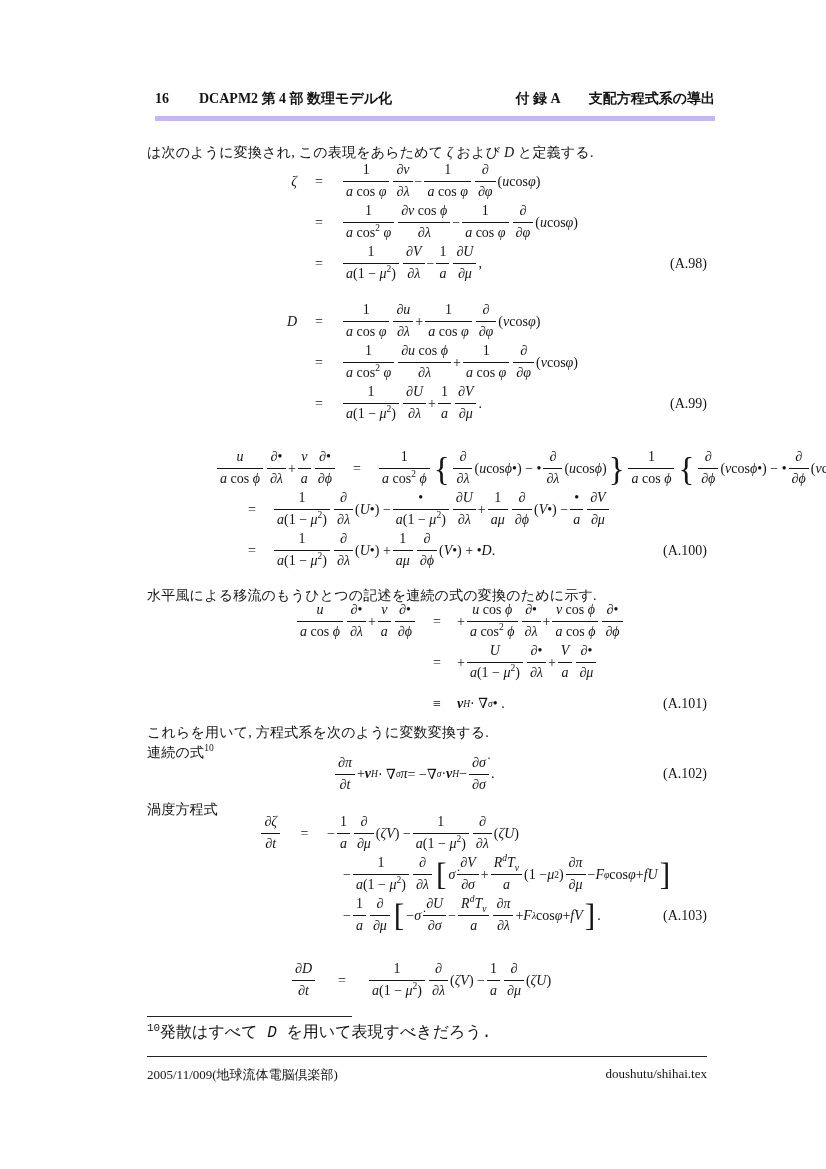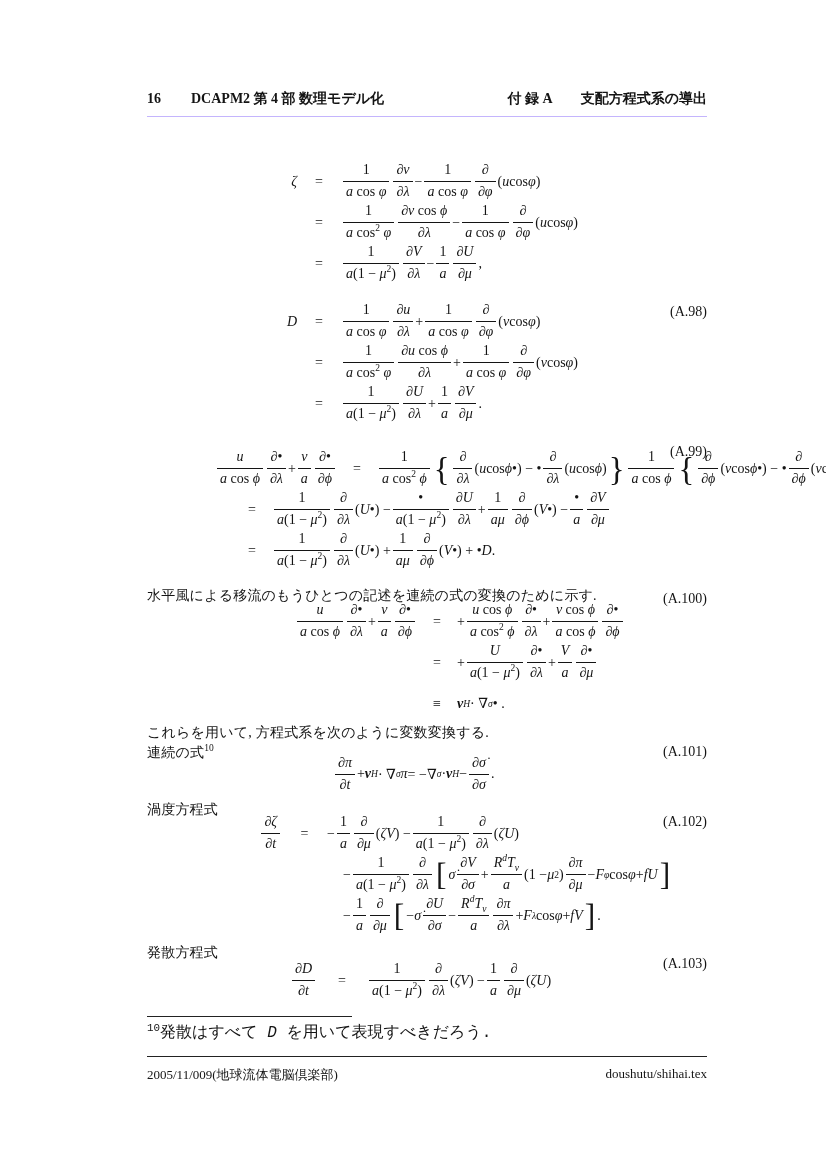--- a/index.html
+++ b/index.html
@@ -7,36 +7,36 @@
   .page {
     position:relative; width:826px; height:1169px; background:#fff;
     font-family:"Liberation Serif","DejaVu Serif",serif; color:#141414;
     overflow:hidden;
   }
   .abs { position:absolute; left:147px; width:560px; }
 
   
   .header { top:90px; display:flex; justify-content:space-between;
             font-weight:bold; font-size:14px; padding-bottom:8px;
-            border-bottom:1px solid #c4b5fd; }
+            border-bottom:5px solid #c4b5fd;margin-left:8px; }
   .header .grp { display:flex; align-items:baseline; }
   .header .gap-l { margin-left:30px; }
   .header .gap-r { margin-left:28px; }
 
   
   .para { font-size:14px; line-height:1.45; letter-spacing:0.2px; }
 
   
   .eq { font-size:14px; }
   .eq-row { display:flex; align-items:center; position:relative;
             white-space:nowrap; min-height:41px; }
   .eq-lhs { display:inline-flex; justify-content:flex-end; align-items:center; flex:none; }
   .eq-rel { display:inline-block; text-align:center; flex:none; }
   .eq-rhs { display:inline-flex; align-items:center; flex:none; }
-  .eq-tag { position:absolute; right:0; top:50%; transform:translateY(-50%); font-size:14px;margin-top:48px; }
+  .eq-tag { position:absolute; right:0; top:50%; transform:translateY(-50%); font-size:14px; }
 
   .eq-a98 .eq-lhs,  .eq-a99 .eq-lhs  { width:150px; }
   .eq-a98 .eq-rel,  .eq-a99 .eq-rel  { width:44px; }
   .eq-a100 .eq-lhs { width:190px; }
   .eq-a100 .eq-rel { width:40px; }
   .eq-a100 .eq-row.l2 .eq-lhs { width:85px; }
   .eq-a101 .eq-lhs { width:270px; }
   .eq-a101 .eq-rel { width:40px; }
   .eq-a102 .eq-lhs { width:0; }
   .eq-a102 .eq-rel { width:0; }
@@ -74,20 +74,21 @@
     <span class="grp">
       <span>16</span>
       <span class="gap-l">DCAPM2 第 4 部 数理モデル化</span>
     </span>
     <span class="grp">
       <span>付 録 A</span>
       <span class="gap-r">支配方程式系の導出</span>
     </span>
   </div>
 
+  <div class="abs para" style="top:143px">は次のように変換され, この表現をあらためて <i>ζ</i> および <i>D</i> と定義する.</div>
 
   <div class="abs eq eq-a98" style="top:161px">
       <div class="eq-row">
         <span class="eq-lhs">
           <i>ζ</i>
         </span>
         <span class="eq-rel">=</span>
         <span class="eq-rhs"><span class="fr">
             <span class="nu">1</span>
             <span class="de"><i>a</i> cos <i>φ</i></span>
@@ -418,21 +419,20 @@
             <span class="nu"><i>R</i><sup><i>d</i></sup><i>T</i><sub><i>v</i></sub></span>
             <span class="de"><i>a</i></span>
           </span><span class="fr">
             <span class="nu"><i>∂π</i></span>
             <span class="de"><i>∂λ</i></span>
           </span> + <i>F</i><sub><i>λ</i></sub> cos <i>φ</i> + <i>fV</i><span class="bk">]</span> .</span>
         <span class="eq-tag">(A.103)</span>
       </div>
     </div>
 
-  <div class="abs para" style="top:943px">発散方程式</div>
 
   <div class="abs eq eq-adiv" style="top:960px">
       <div class="eq-row">
         <span class="eq-lhs">
           <span class="fr">
             <span class="nu"><i>∂D</i></span>
             <span class="de"><i>∂t</i></span>
           </span>
         </span>
         <span class="eq-rel">=</span>

